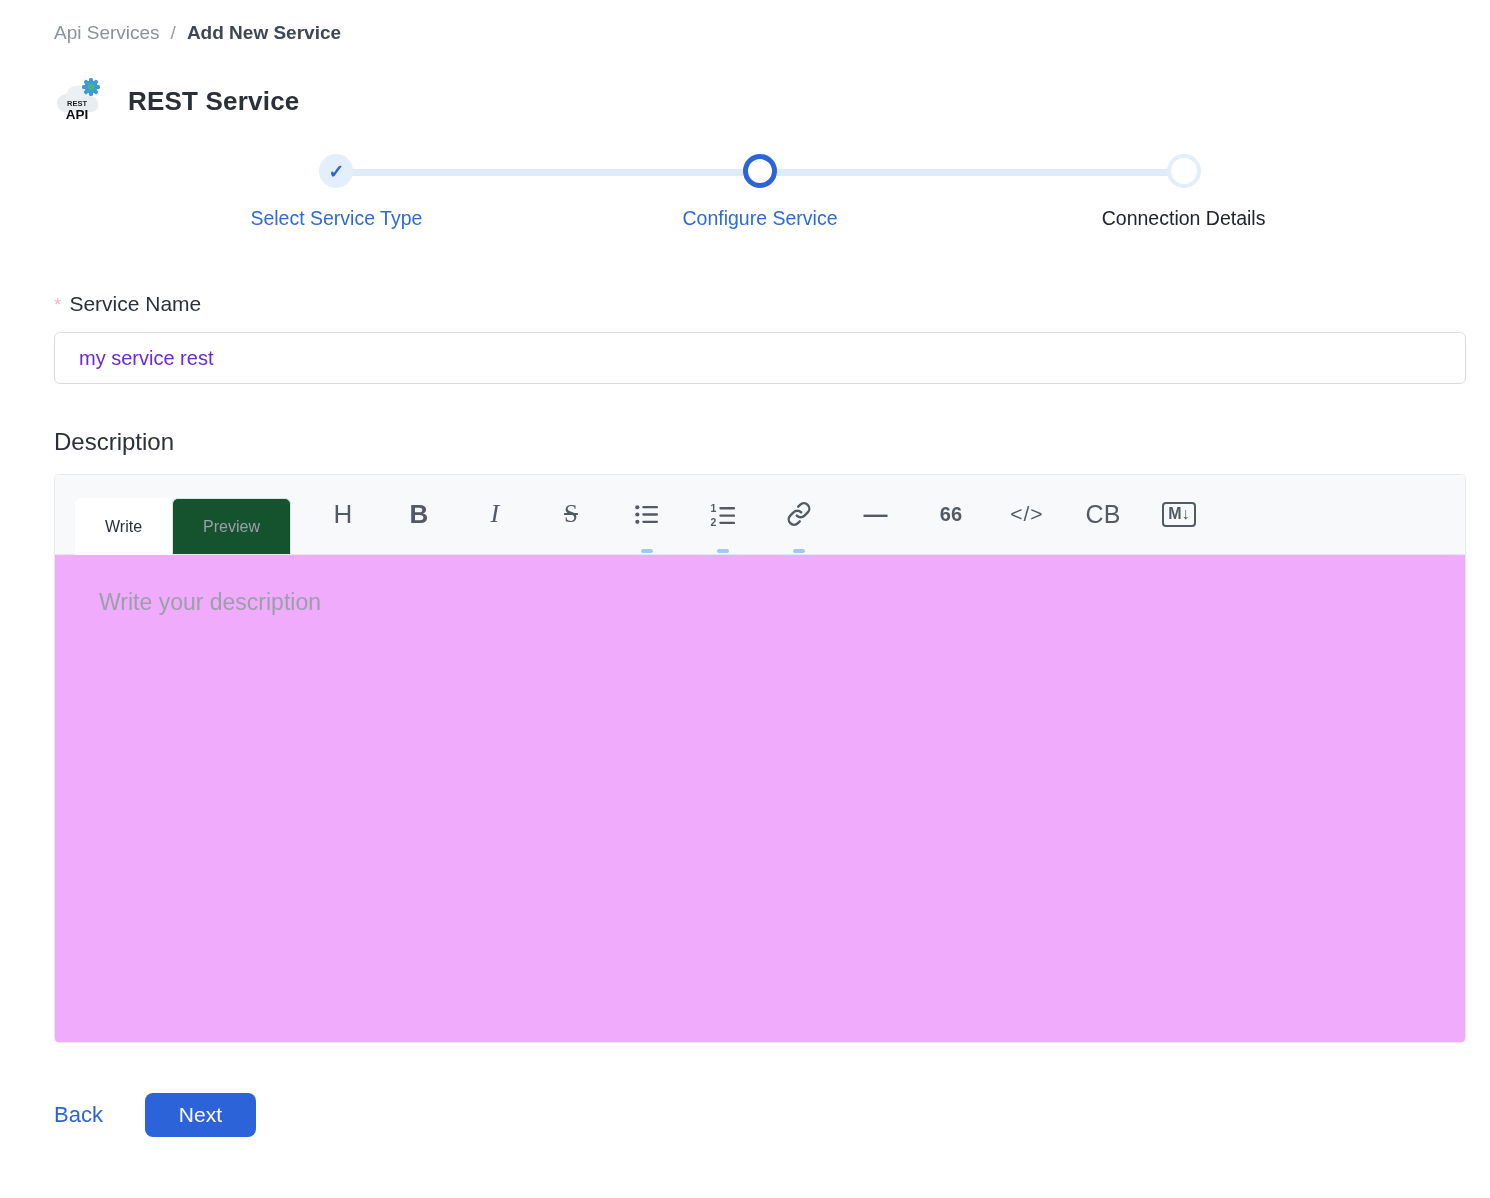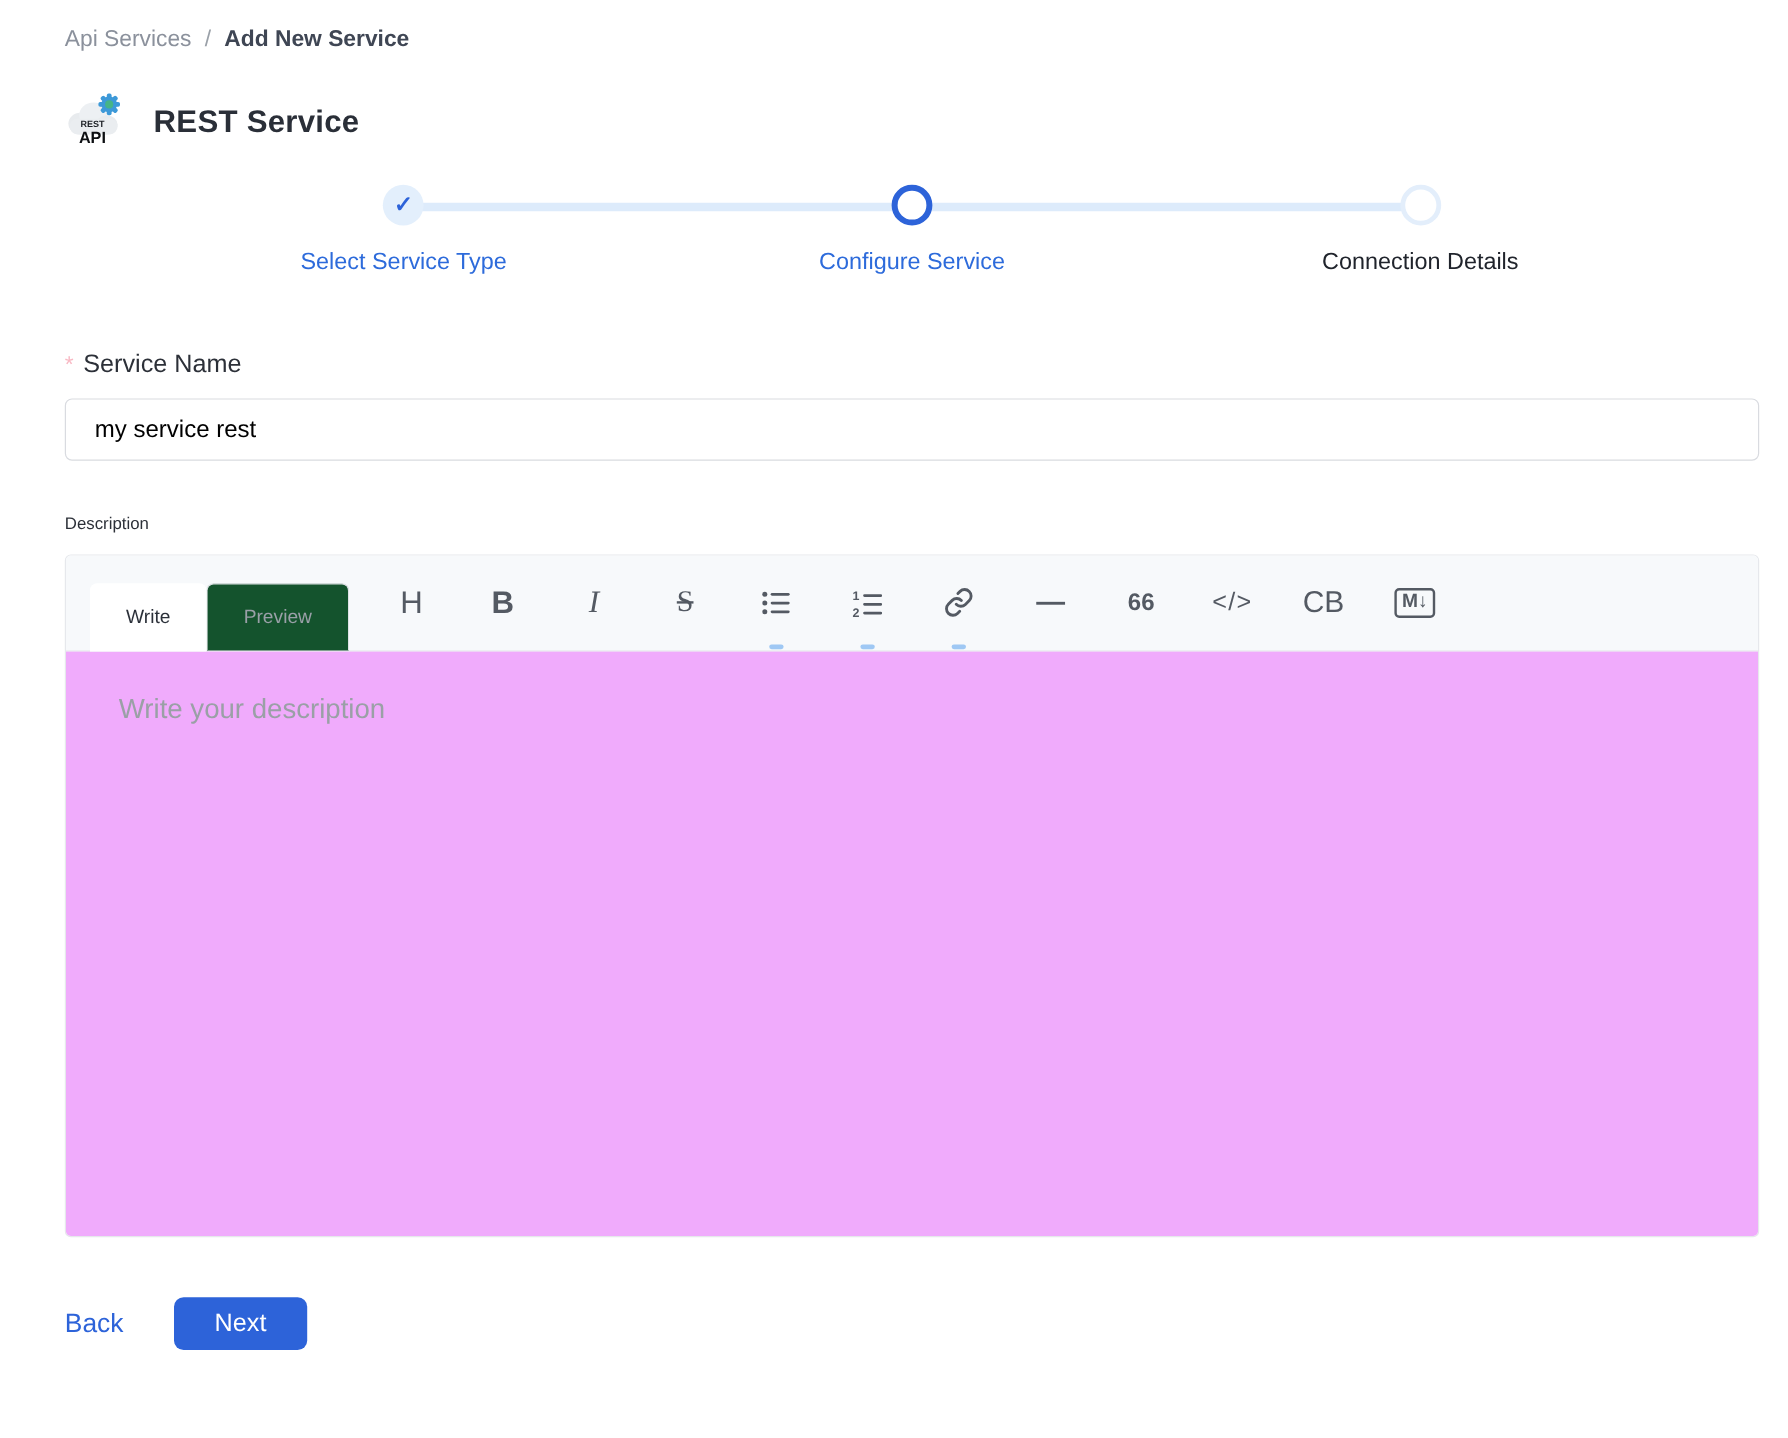--- a/index.html
+++ b/index.html
@@ -40,24 +40,24 @@
   .step-label { margin-top: 19px; font-size: 19.5px; }
   .step.completed .step-label, .step.active .step-label { color: #2d6bdb; }
   .step.pending .step-label { color: #20242c; }
 
   
   .field-label { margin-top: 46px; font-size: 21px; color: #2c3038; }
   .req { color: #f8b9c4; margin-right: 8px; font-size: 19px; }
   .text-input {
     margin-top: 16px; width: 100%; height: 52px;
     border: 1px solid #d9dbe0; border-radius: 6px;
-    padding: 0 24px; font-size: 20px; color: #000000;
+    padding: 0 24px; font-size: 20px; color: #6d28d9;
     font-family: "Liberation Sans", sans-serif; outline: none; background: #fff;
   }
-  .desc-label { margin-top: 44px; font-size: 14px; color: #2c3038; }
+  .desc-label { margin-top: 44px; font-size: 24px; color: #2c3038; }
 
   
   .editor { margin-top: 18px; border: 1px solid #e6e8ec; border-radius: 5px; overflow: hidden; }
   .editor-toolbar {
     background: #f7f9fb; border-bottom: 1px solid #e6e8ec; height: 80px;
     display: flex; align-items: flex-end; padding-left: 20px;
   }
   .tabs { display: flex; align-items: flex-end; }
   .tab {
     height: 56px; padding: 0 30px; display: flex; align-items: center; justify-content: center;

